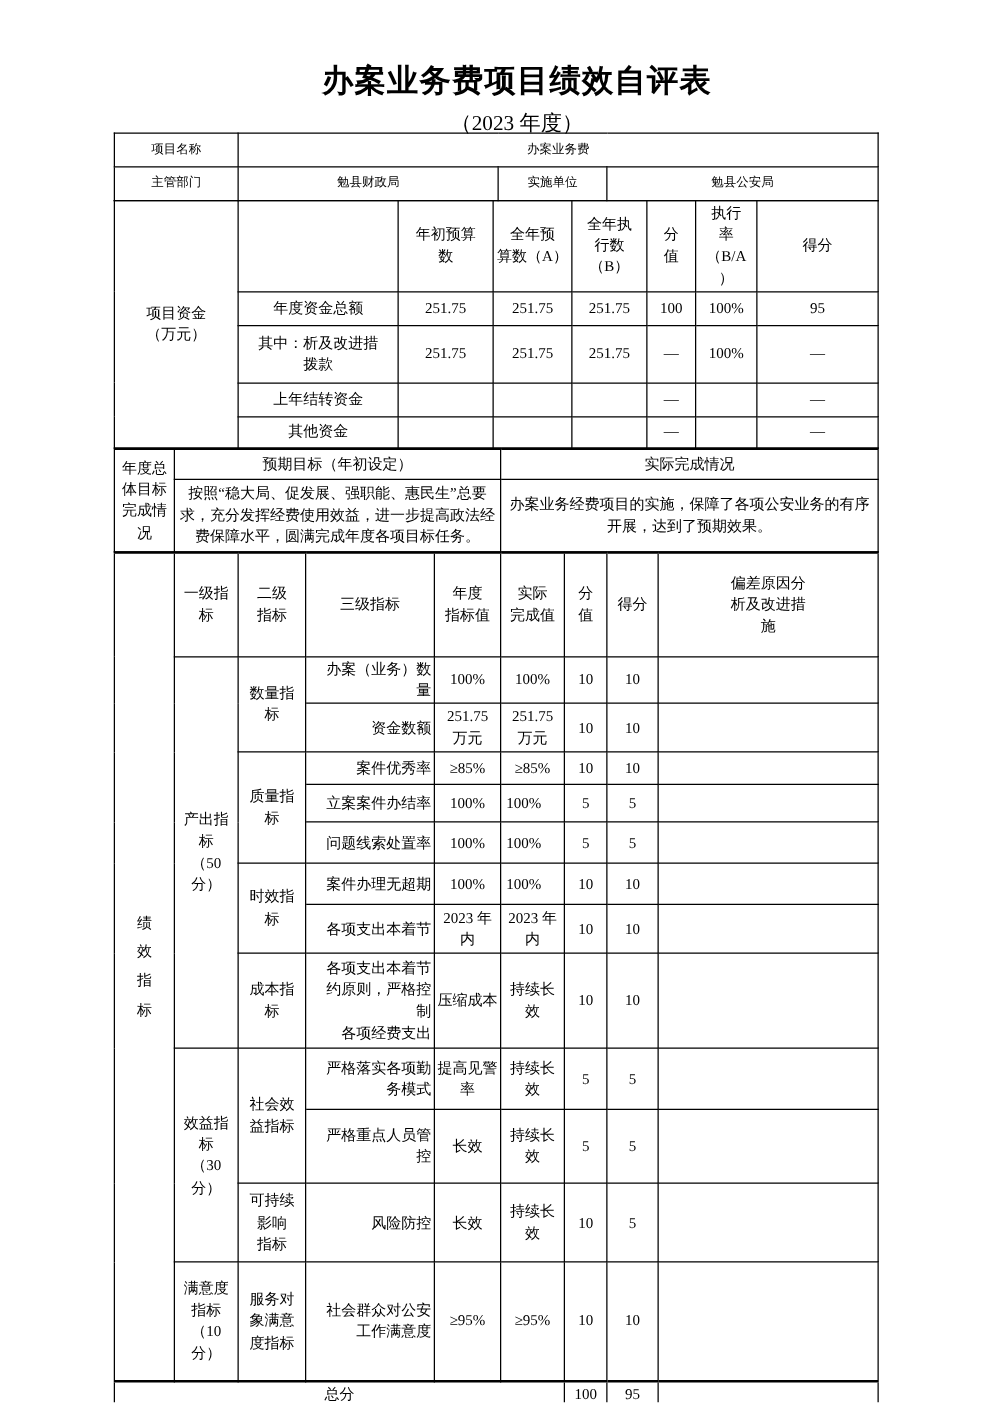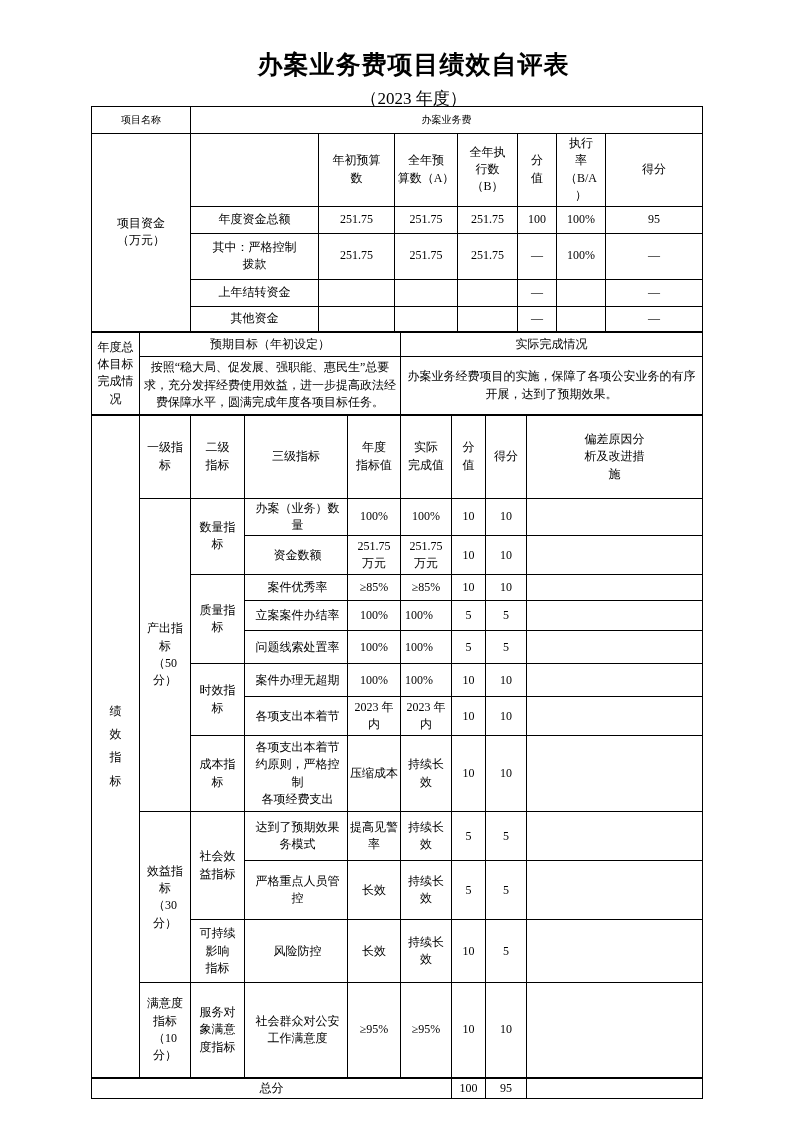--- a/index.html
+++ b/index.html
@@ -22,21 +22,21 @@
   table {
     border-collapse:collapse; table-layout:fixed; width:611px;
   }
   table + table { margin-top:-1px; }
   td {
     border:1px solid #000; text-align:center; vertical-align:middle;
     font-size:12px; line-height:1.45; padding:1px 2px;
     white-space:pre-line; overflow:hidden; word-break:break-all;
   }
   tr.sep td { border-top:2px solid #000; }
-  td.tl { text-align:center; padding-left:5px; }
+  td.tl { text-align:right; padding-left:5px; }
   td.al { text-align:left; padding-left:4px; }
   td.vlabel { line-height:1.95; }
   td.goaltxt { font-size:12px; padding:1px 4px; }
   td.big { font-size:10px; }
 </style>
 </head>
 <body>
 
 <div class="page">
 
@@ -49,20 +49,26 @@
       <colgroup>
           <col style="width:99px">
           <col style="width:208px">
           <col style="width:87px">
           <col style="width:217px">
         </colgroup>
       <tbody>
           <tr style="height:27px">
         <td class="big">项目名称</td>
         <td class="big" colspan="3">办案业务费</td>
+      </tr>
+      <tr style="height:27px">
+        <td class="big">主管部门</td>
+        <td class="big">勉县财政局</td>
+        <td class="big">实施单位</td>
+        <td class="big">勉县公安局</td>
       </tr>
     </tbody>
       </table>
 
     <table>
       <colgroup>
           <col style="width:99px">
           <col style="width:128px">
           <col style="width:76px">
           <col style="width:63px">
@@ -94,21 +100,21 @@
       <tr style="height:27px">
         <td>年度资金总额</td>
         <td>251.75</td>
         <td>251.75</td>
         <td>251.75</td>
         <td>100</td>
         <td>100%</td>
         <td>95</td>
       </tr>
       <tr style="height:46px">
-        <td>其中：严格控制
+        <td>其中：析及改进措
 拨款</td>
         <td>251.75</td>
         <td>251.75</td>
         <td>251.75</td>
         <td>—</td>
         <td>100%</td>
         <td>—</td>
       </tr>
       <tr style="height:27px">
         <td>上年结转资金</td>
@@ -270,21 +276,21 @@
         <td>10</td>
         <td></td>
       </tr>
       <tr style="height:49px">
         <td rowspan="3">效益指
 标
 （30
 分）</td>
         <td rowspan="2">社会效
 益指标</td>
-        <td class="tl">达到了预期效果
+        <td class="tl">严格落实各项勤
 务模式</td>
         <td>提高见警
 率</td>
         <td>持续长
 效</td>
         <td>5</td>
         <td>5</td>
         <td></td>
       </tr>
       <tr style="height:59px">

